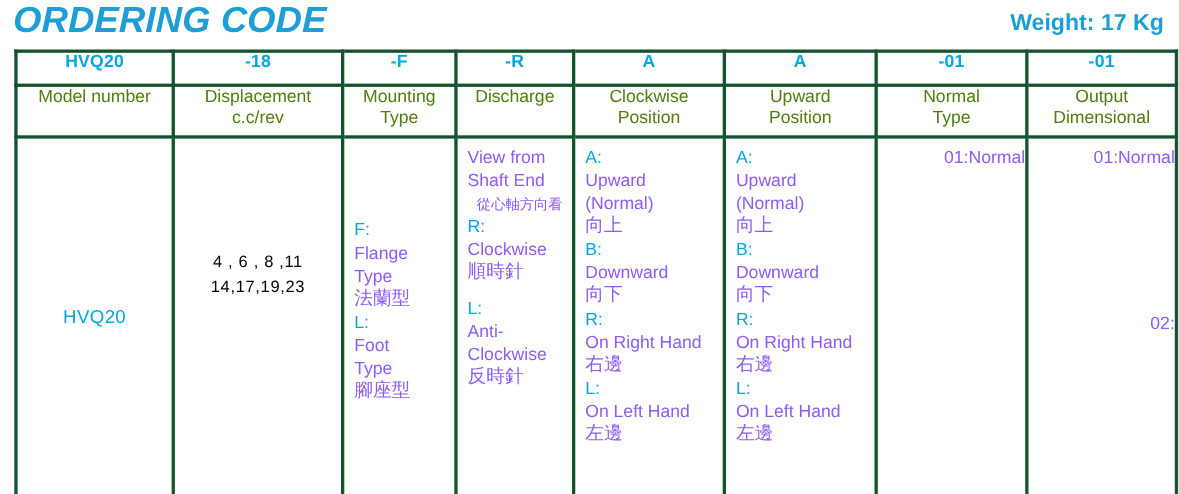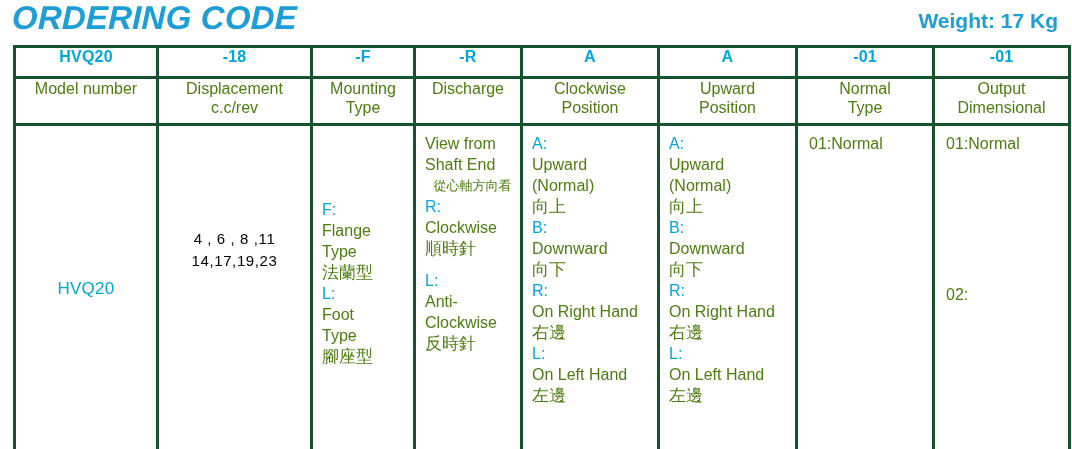--- a/index.html
+++ b/index.html
@@ -95,40 +95,40 @@
     display: flex;
     align-items: center;
     justify-content: center;
   }
   .cell-inner.centered-v.offset-up {
     align-items: center;
     padding-bottom: 12px;
   }
 
   .t-cyan { color: #00a6dd; }
-  .t-black { color: #4d7c0f; }
-  .cjk { font-family: Liberation Serif, serif; font-size: 17px; }
+  .t-black { color: #8b5cf6; }
+  .cjk { font-family: Liberation Mono, monospace; font-size: 17px; }
   .cjk-small { font-family: Liberation Serif, serif; font-size: 13px; letter-spacing: 0px; text-align: center; }
   .line { display: block; white-space: nowrap; }
   .spacer-line { display: block; height: 11px; }
 
   .model-value {
     color: #00a6dd;
     font-size: 17px;
     font-weight: normal;
     letter-spacing: 0.3px;
   }
   .disp-value {
     text-align: center;
     font-size: 15px;
     line-height: 22px;
     letter-spacing: 0.6px;
   }
   .mount-inner { padding-top: 73px; }
-  .simple-inner { padding: 7px 0 0 11px; font-size: 16px; line-height: 21px; }
+  .simple-inner { padding: 7px 0 0 11px; font-size: 16px; line-height: 21px; text-align: right; }
   .gap-02 { display: block; height: 130px; }
 </style>
 </head>
 <body>
 
 <div id="title-bar">
   <div id="page-title">ORDERING CODE</div>
   <div id="weight-label">Weight: 17 Kg</div>
 </div>
 

